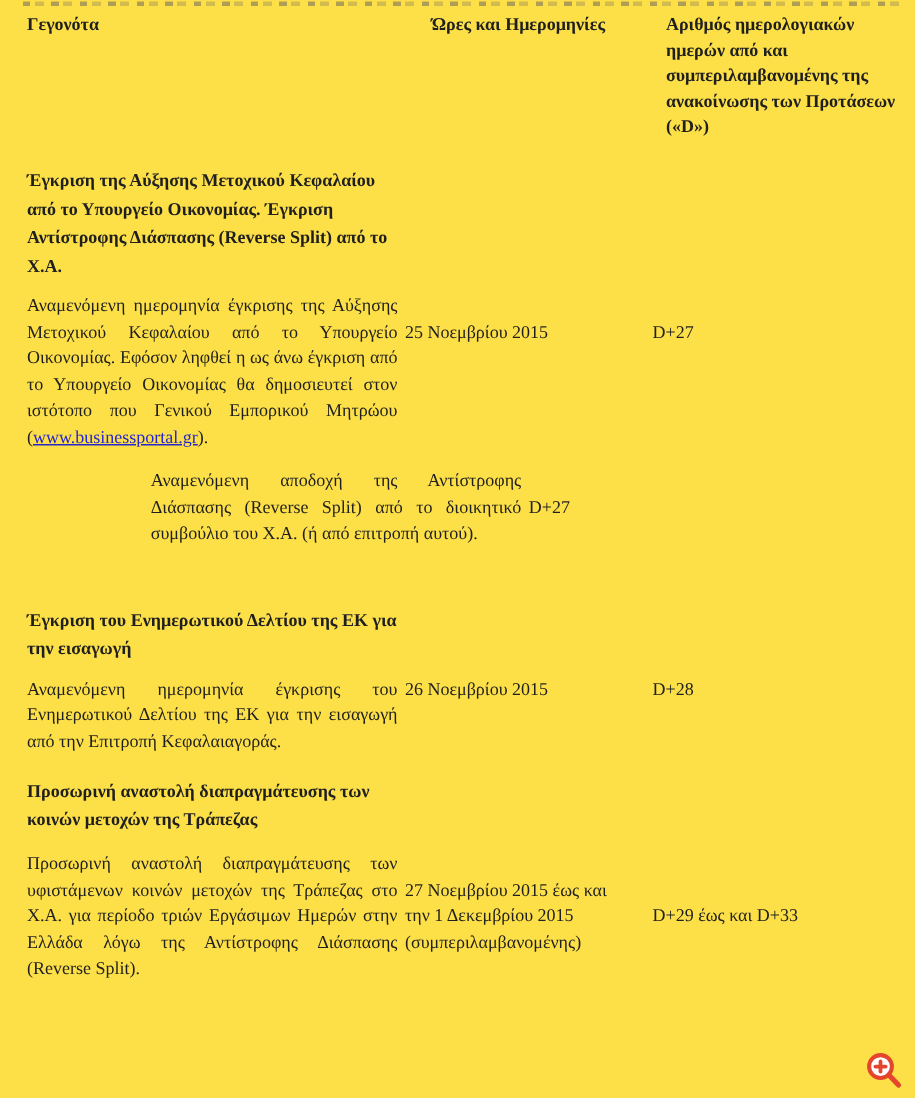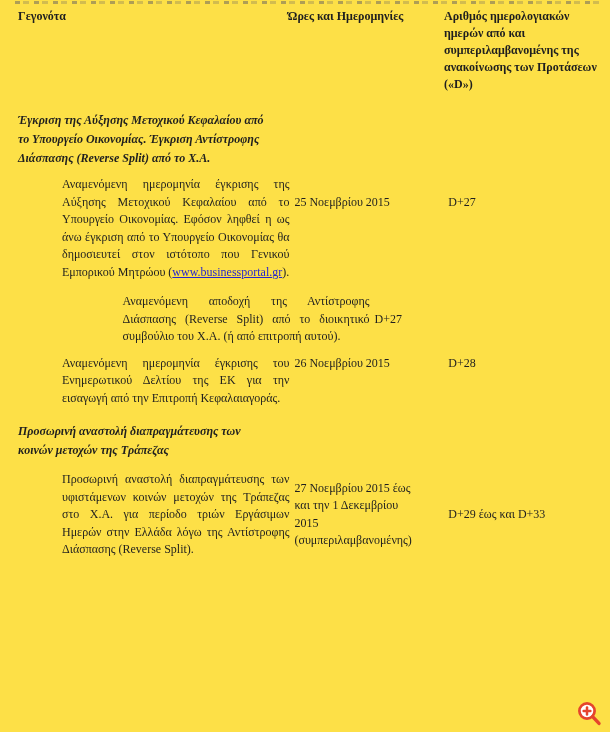--- a/index.html
+++ b/index.html
@@ -19,23 +19,23 @@
       rgba(110,104,96,.55) 0 5px, transparent 5px 8px,
       rgba(110,104,96,.30) 8px 14px, transparent 14px 19px);
   }
   .tbl { padding:8px 0 0 18px; }
   .row { display:flex; align-items:flex-start; }
   .c1 { width:252px; padding-right:5px; }
   .c2 { width:165px; padding-right:25px; }
   .c3 { width:175px; padding-right:7px; }
   .hdr .c2 { padding-right:0;margin-left:31px; }
   .hdr { font-weight:bold; line-height:17px; }
-  .sec-title { font-weight:bold; font-style:italic; line-height:19px; }
+  .sec-title { font-weight:bold; line-height:19px; }
   .body-text { line-height:17.5px; }
-  .just { text-align:justify;margin-left:44px; }
+  .just { text-align:justify; }
   .align-2nd { padding-top:17.5px; }
   .mt18 { margin-top:18px; }
   .mt8  { margin-top:8px; }
   .mt12 { margin-top:12px;justify-content:center; }
   .mt39 { margin-top:39px; }
   .mt9  { margin-top:9px; }
   .mt15 { margin-top:15px;align-items:flex-end; }
   .mt11 { margin-top:11px;align-items:center; }
   a.doc-link { color:#2626cf; text-decoration:underline; cursor:pointer; }
   .zoom-badge {
@@ -70,20 +70,25 @@
       </div>
       <div class="c2 body-text align-2nd">25 Νοεμβρίου 2015</div>
       <div class="c3 body-text align-2nd">D+27</div>
     </div>
 
     <div class="row mt12">
       <div class="c1 body-text just">Αναμενόμενη αποδοχή της Αντίστροφης Διάσπασης (Reverse Split) από το διοικητικό συμβούλιο του Χ.Α. (ή από επιτροπή αυτού).</div>
       <div class="c3 body-text align-2nd">D+27</div>
     </div>
 
+    <div class="row mt39">
+      <div class="c1 sec-title">Έγκριση του Ενημερωτικού Δελτίου της ΕΚ για την εισαγωγή</div>
+      <div class="c2"></div>
+      <div class="c3"></div>
+    </div>
 
     <div class="row mt9">
       <div class="c1 body-text just">Αναμενόμενη ημερομηνία έγκρισης του Ενημερωτικού Δελτίου της ΕΚ για την εισαγωγή από την Επιτροπή Κεφαλαιαγοράς.</div>
       <div class="c2 body-text">26 Νοεμβρίου 2015</div>
       <div class="c3 body-text">D+28</div>
     </div>
 
     <div class="row mt15">
       <div class="c1 sec-title">Προσωρινή αναστολή διαπραγμάτευσης των κοινών μετοχών της Τράπεζας</div>
       <div class="c2"></div>

